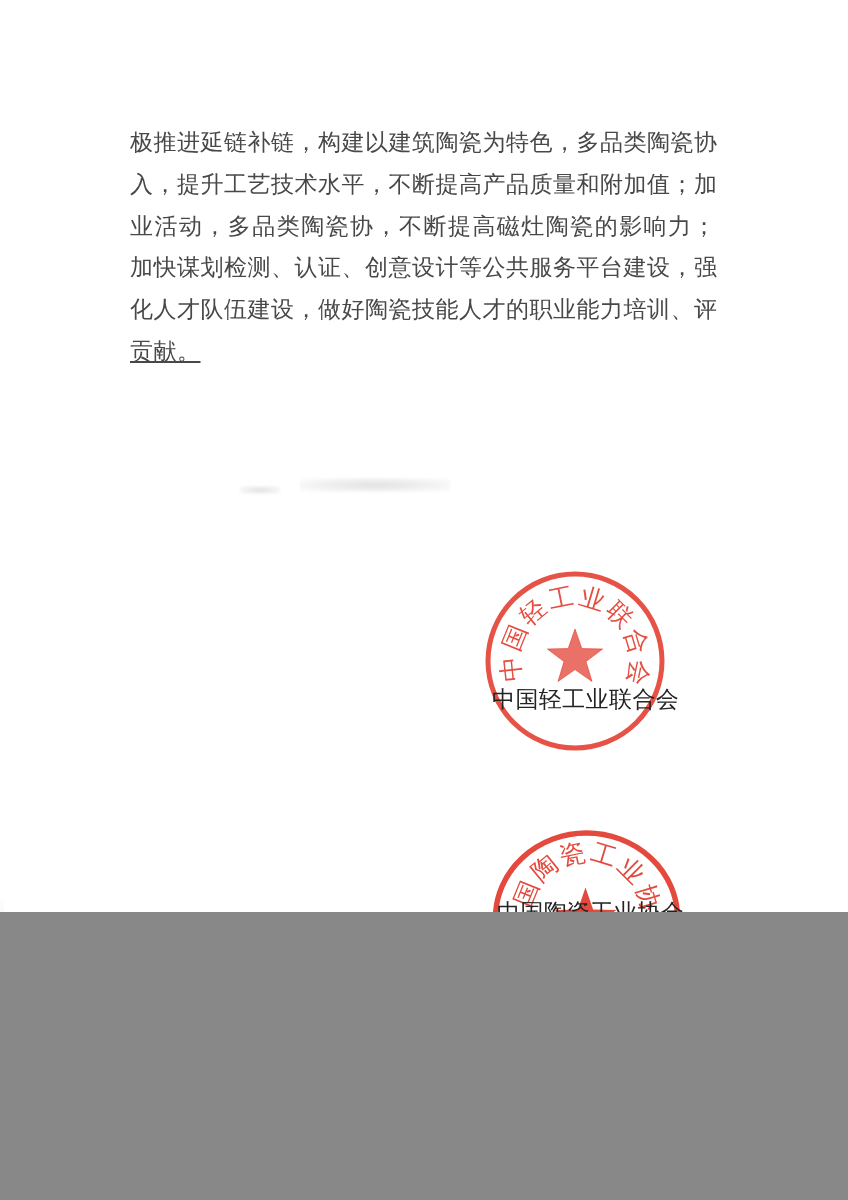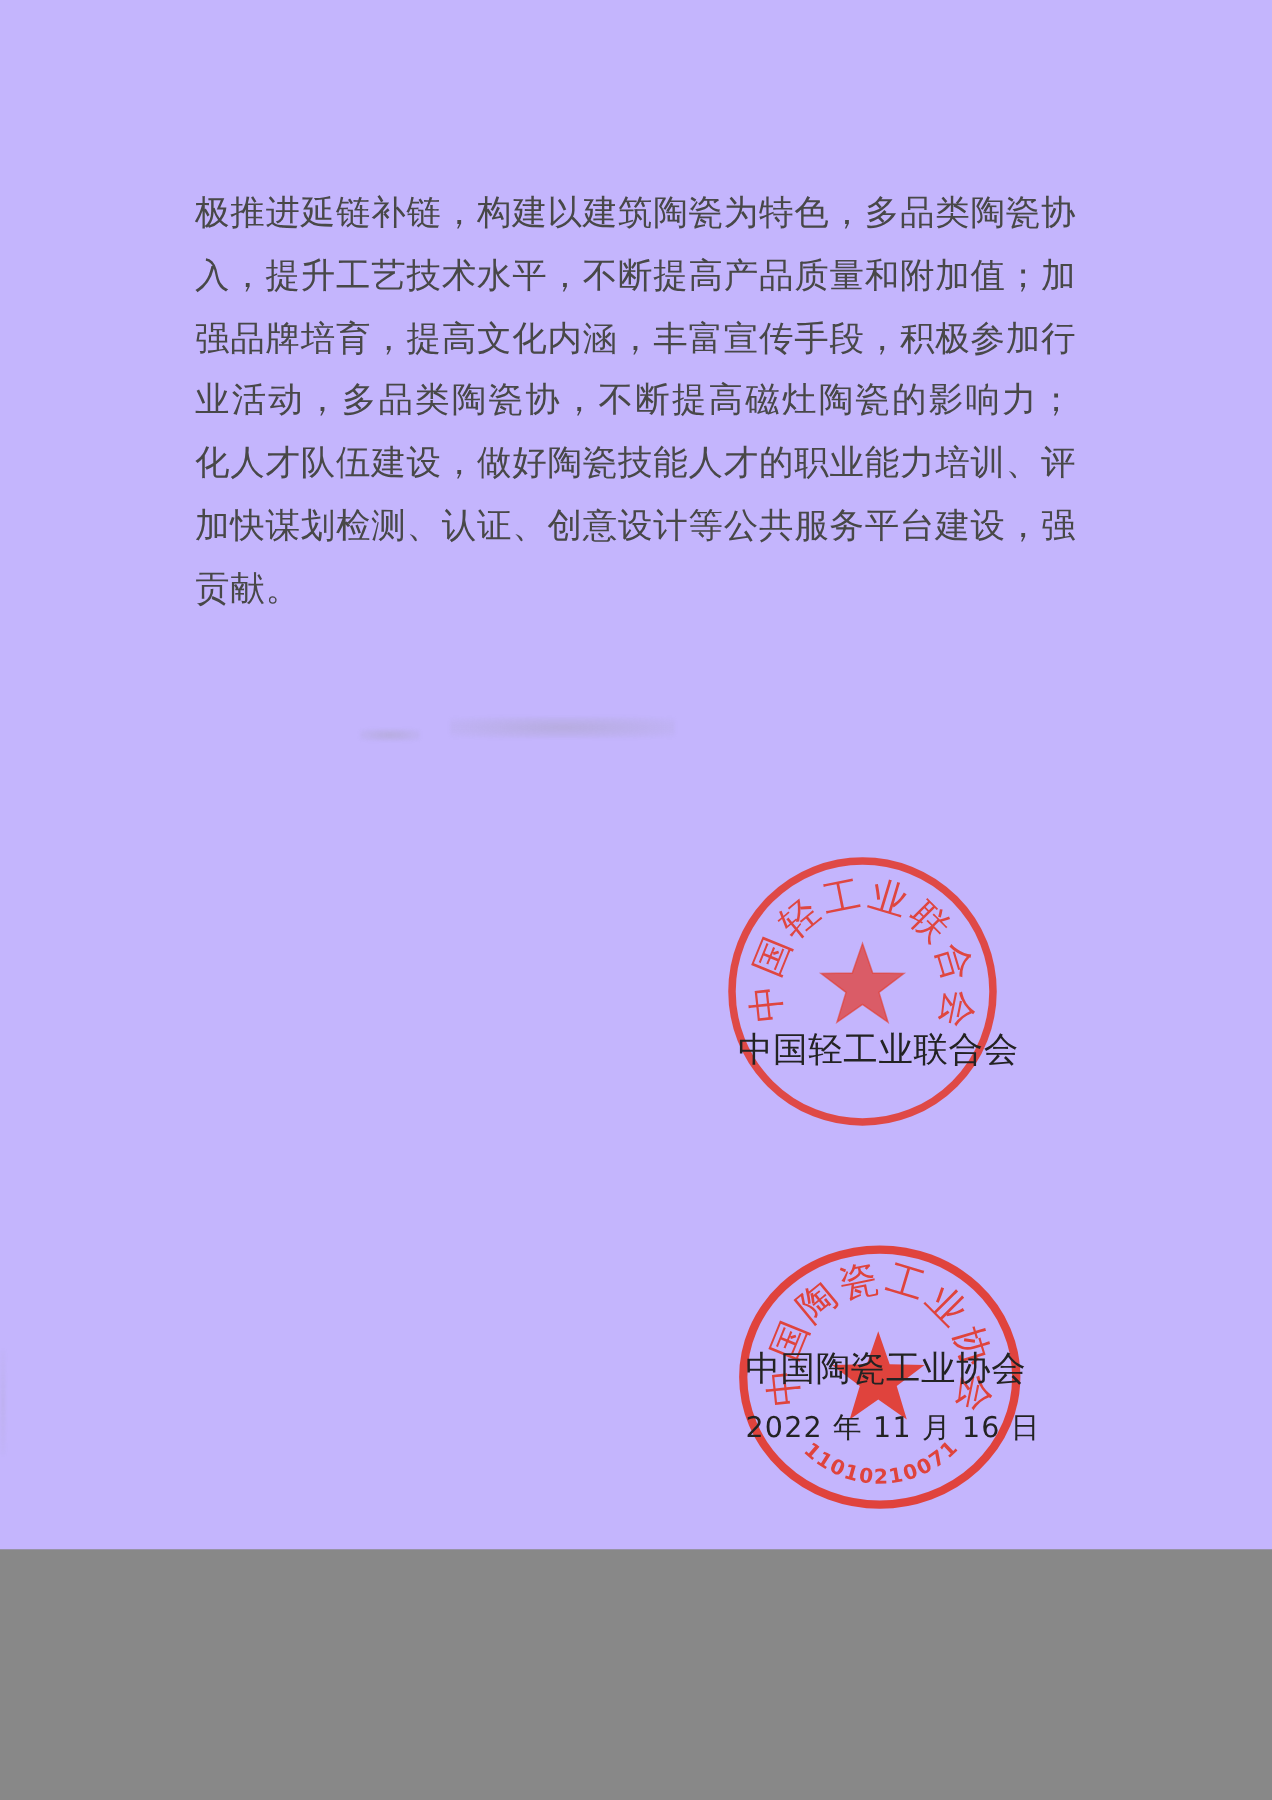--- a/index.html
+++ b/index.html
@@ -1,22 +1,22 @@
 <!DOCTYPE html>
 <html><head>
 <meta charset="utf-8">
 <style>
   * { margin: 0; padding: 0; box-sizing: border-box; }
   html, body { background: #888; }
   .page {
     position: relative;
     width: 848px;
-    height: 1033px;
+    height: 912px;
     margin: 0 auto;
-    background: #c4b5fd;
+    background: #ffffff;
     font-family: "DejaVu Sans", sans-serif;
     overflow: hidden;
   }
   
   .body-text {
     position: absolute;
     left: 130px;
     top: 122px;
     width: 586px;
     color: #484848;
@@ -28,20 +28,21 @@
     line-height: 41.8px;
     text-align: justify;
     text-align-last: justify;
     letter-spacing: 0.5px;
     white-space: nowrap;
   }
   .body-text .line.last {
     text-align: right;
     text-align-last: left;
     white-space: normal;
+    text-decoration: underline;
   }
   
   .seal {
     position: absolute;
     pointer-events: none;
   }
   .seal-1 { left: 482px; top: 570px; width: 186px; height: 186px; }
   .seal-2 { left: 492px; top: 830px; width: 190px; height: 178px; }
   
   .sig-line {
@@ -65,24 +66,23 @@
   .artifact-c { left: 0px; top: 900px; width: 4px; height: 70px; opacity: .5; }
 </style>
 </head>
 <body>
 
 <div class="page">
 
   <div class="body-text">
     <div class="line">极推进延链补链，构建以建筑陶瓷为特色，多品类陶瓷协</div>
     <div class="line">入，提升工艺技术水平，不断提高产品质量和附加值；加</div>
-    <div class="line">强品牌培育，提高文化内涵，丰富宣传手段，积极参加行</div>
     <div class="line">业活动，多品类陶瓷协，不断提高磁灶陶瓷的影响力；</div>
+    <div class="line">加快谋划检测、认证、创意设计等公共服务平台建设，强</div>
     <div class="line">化人才队伍建设，做好陶瓷技能人才的职业能力培训、评</div>
-    <div class="line">加快谋划检测、认证、创意设计等公共服务平台建设，强</div>
     <div class="line last">贡献。</div>
   </div>
 
   <div class="artifact artifact-a"></div>
   <div class="artifact artifact-b"></div>
   <div class="artifact artifact-c"></div>
 
   <svg class="seal seal-1" viewBox="0 0 186 186" xmlns="http://www.w3.org/2000/svg">
     <circle cx="93" cy="91" r="87" fill="none" stroke="#e23a2c" stroke-width="5" opacity="0.88"></circle>
     <polygon transform="translate(93,88)" points="0,-29 6.8,-9.4 27.6,-9 11,3.6 17,23.5 0,11.6 -17,23.5 -11,3.6 -27.6,-9 -6.8,-9.4" fill="#e23a2c" fill-opacity="0.72" stroke="#e23a2c" stroke-opacity="0.6" stroke-width="1"></polygon>

